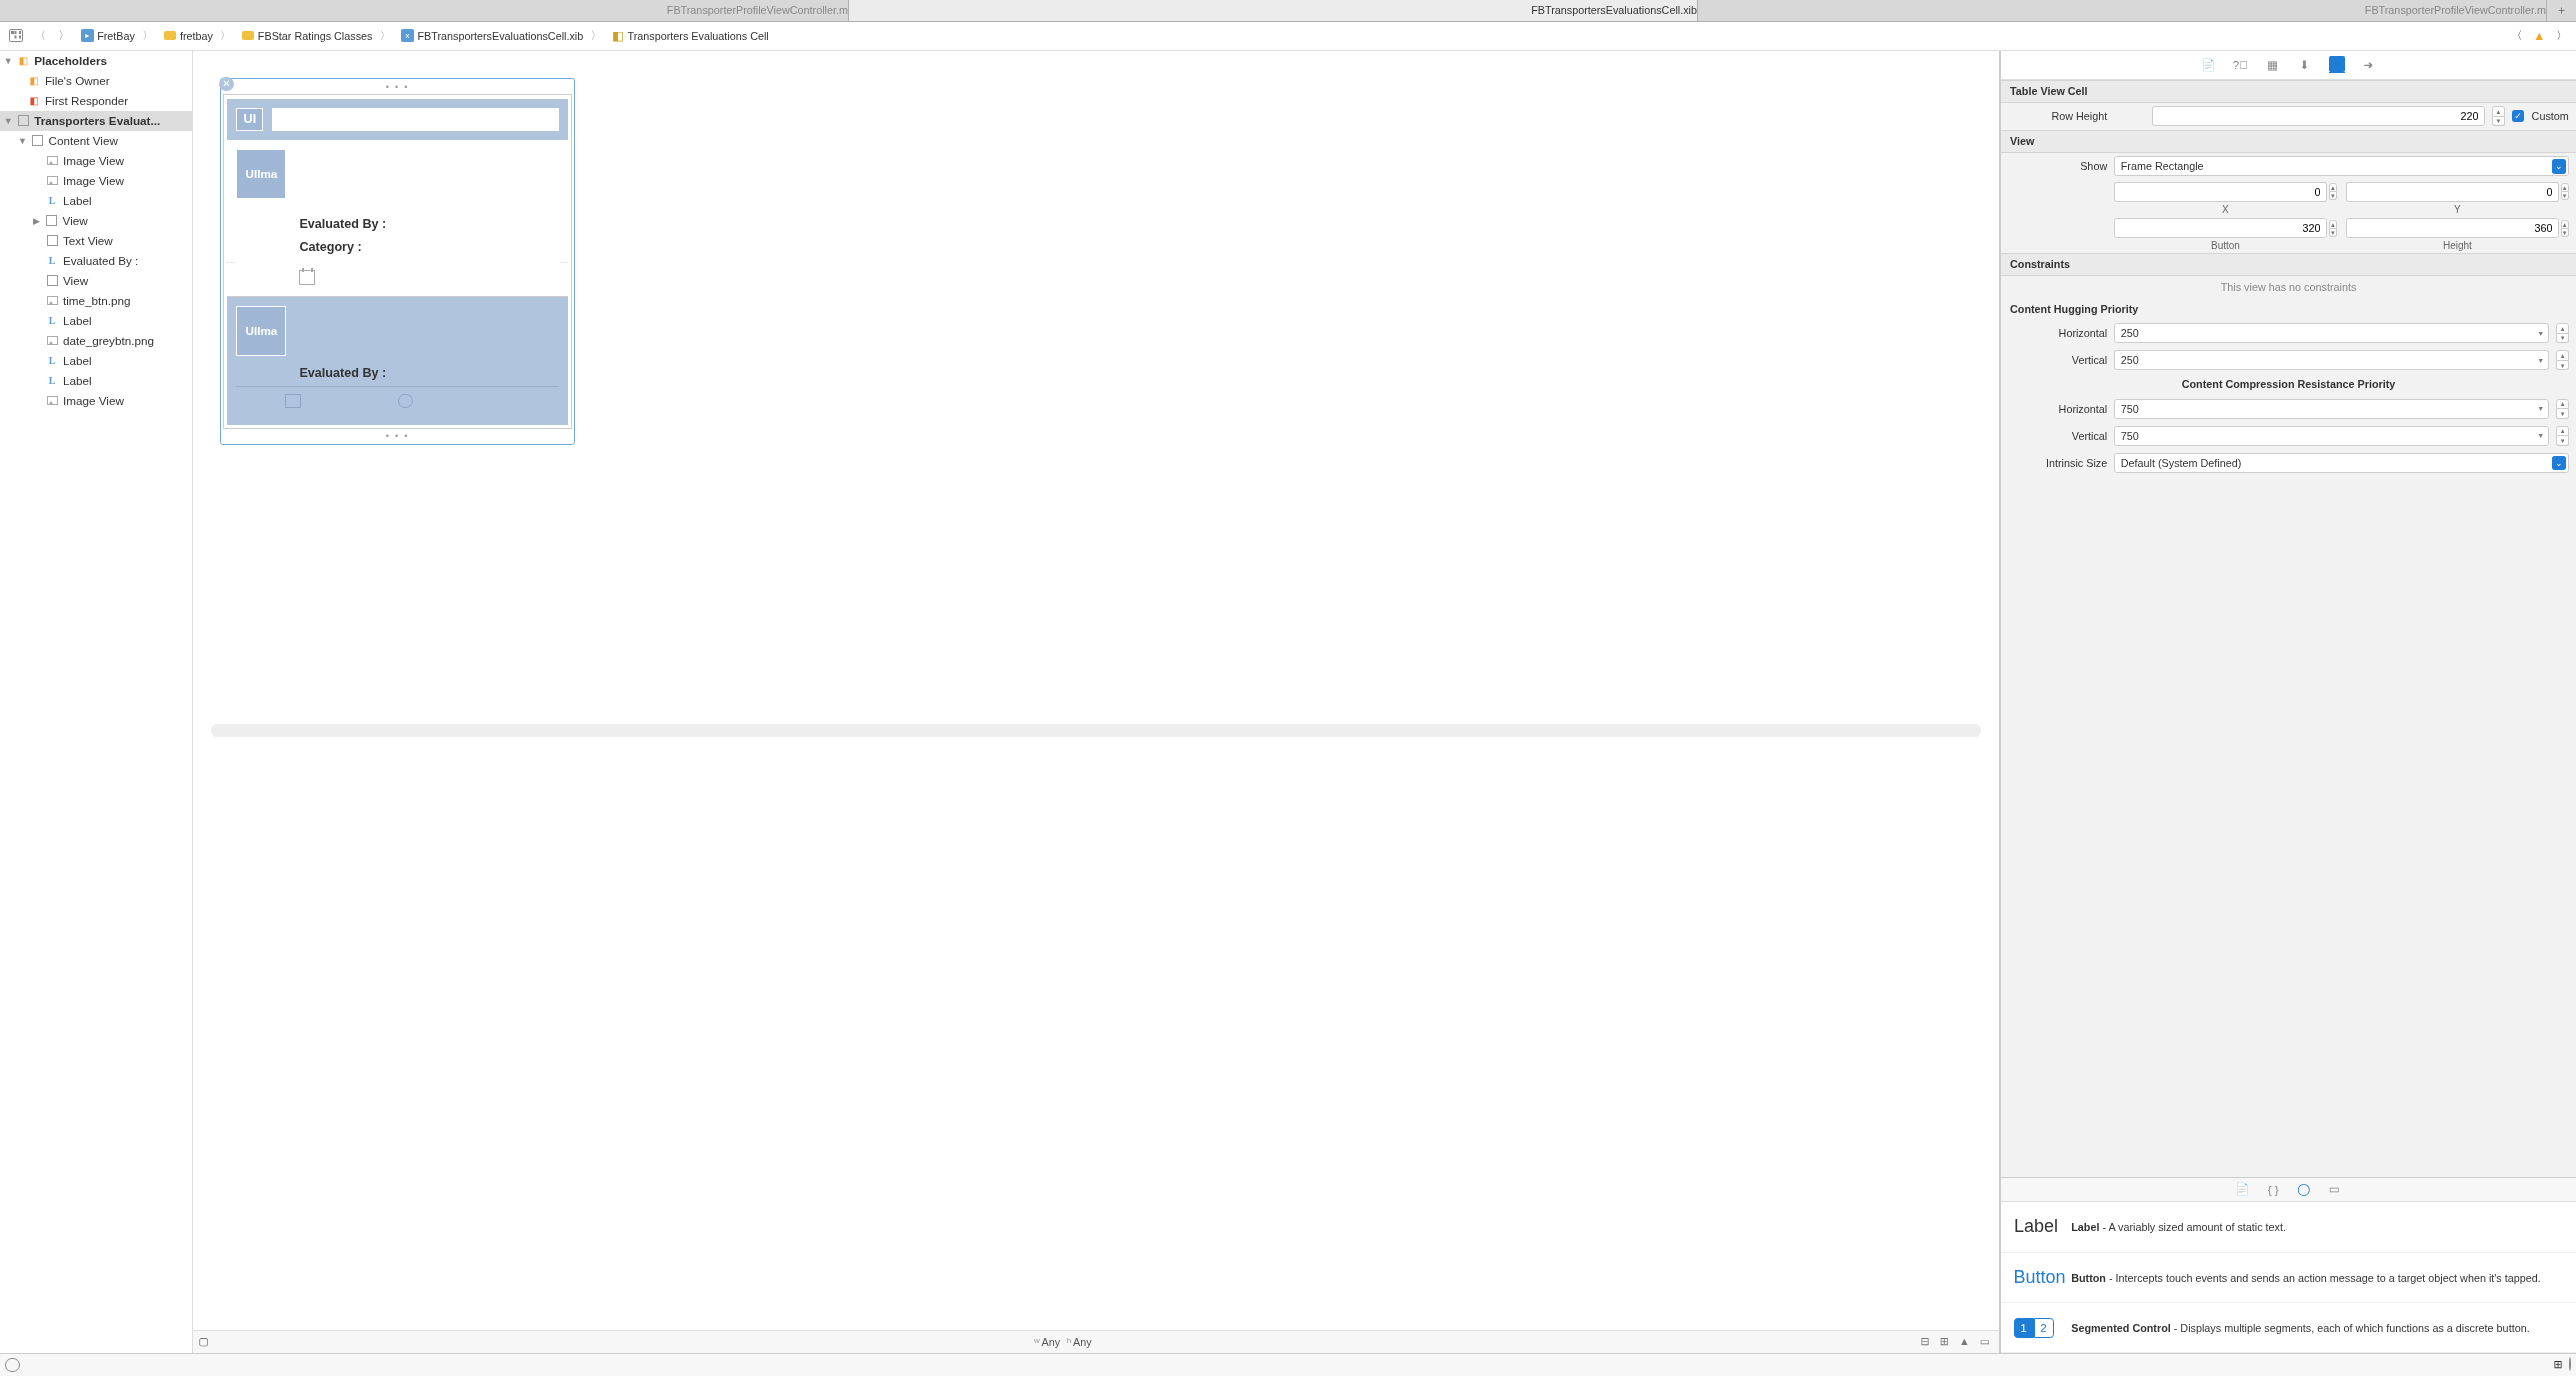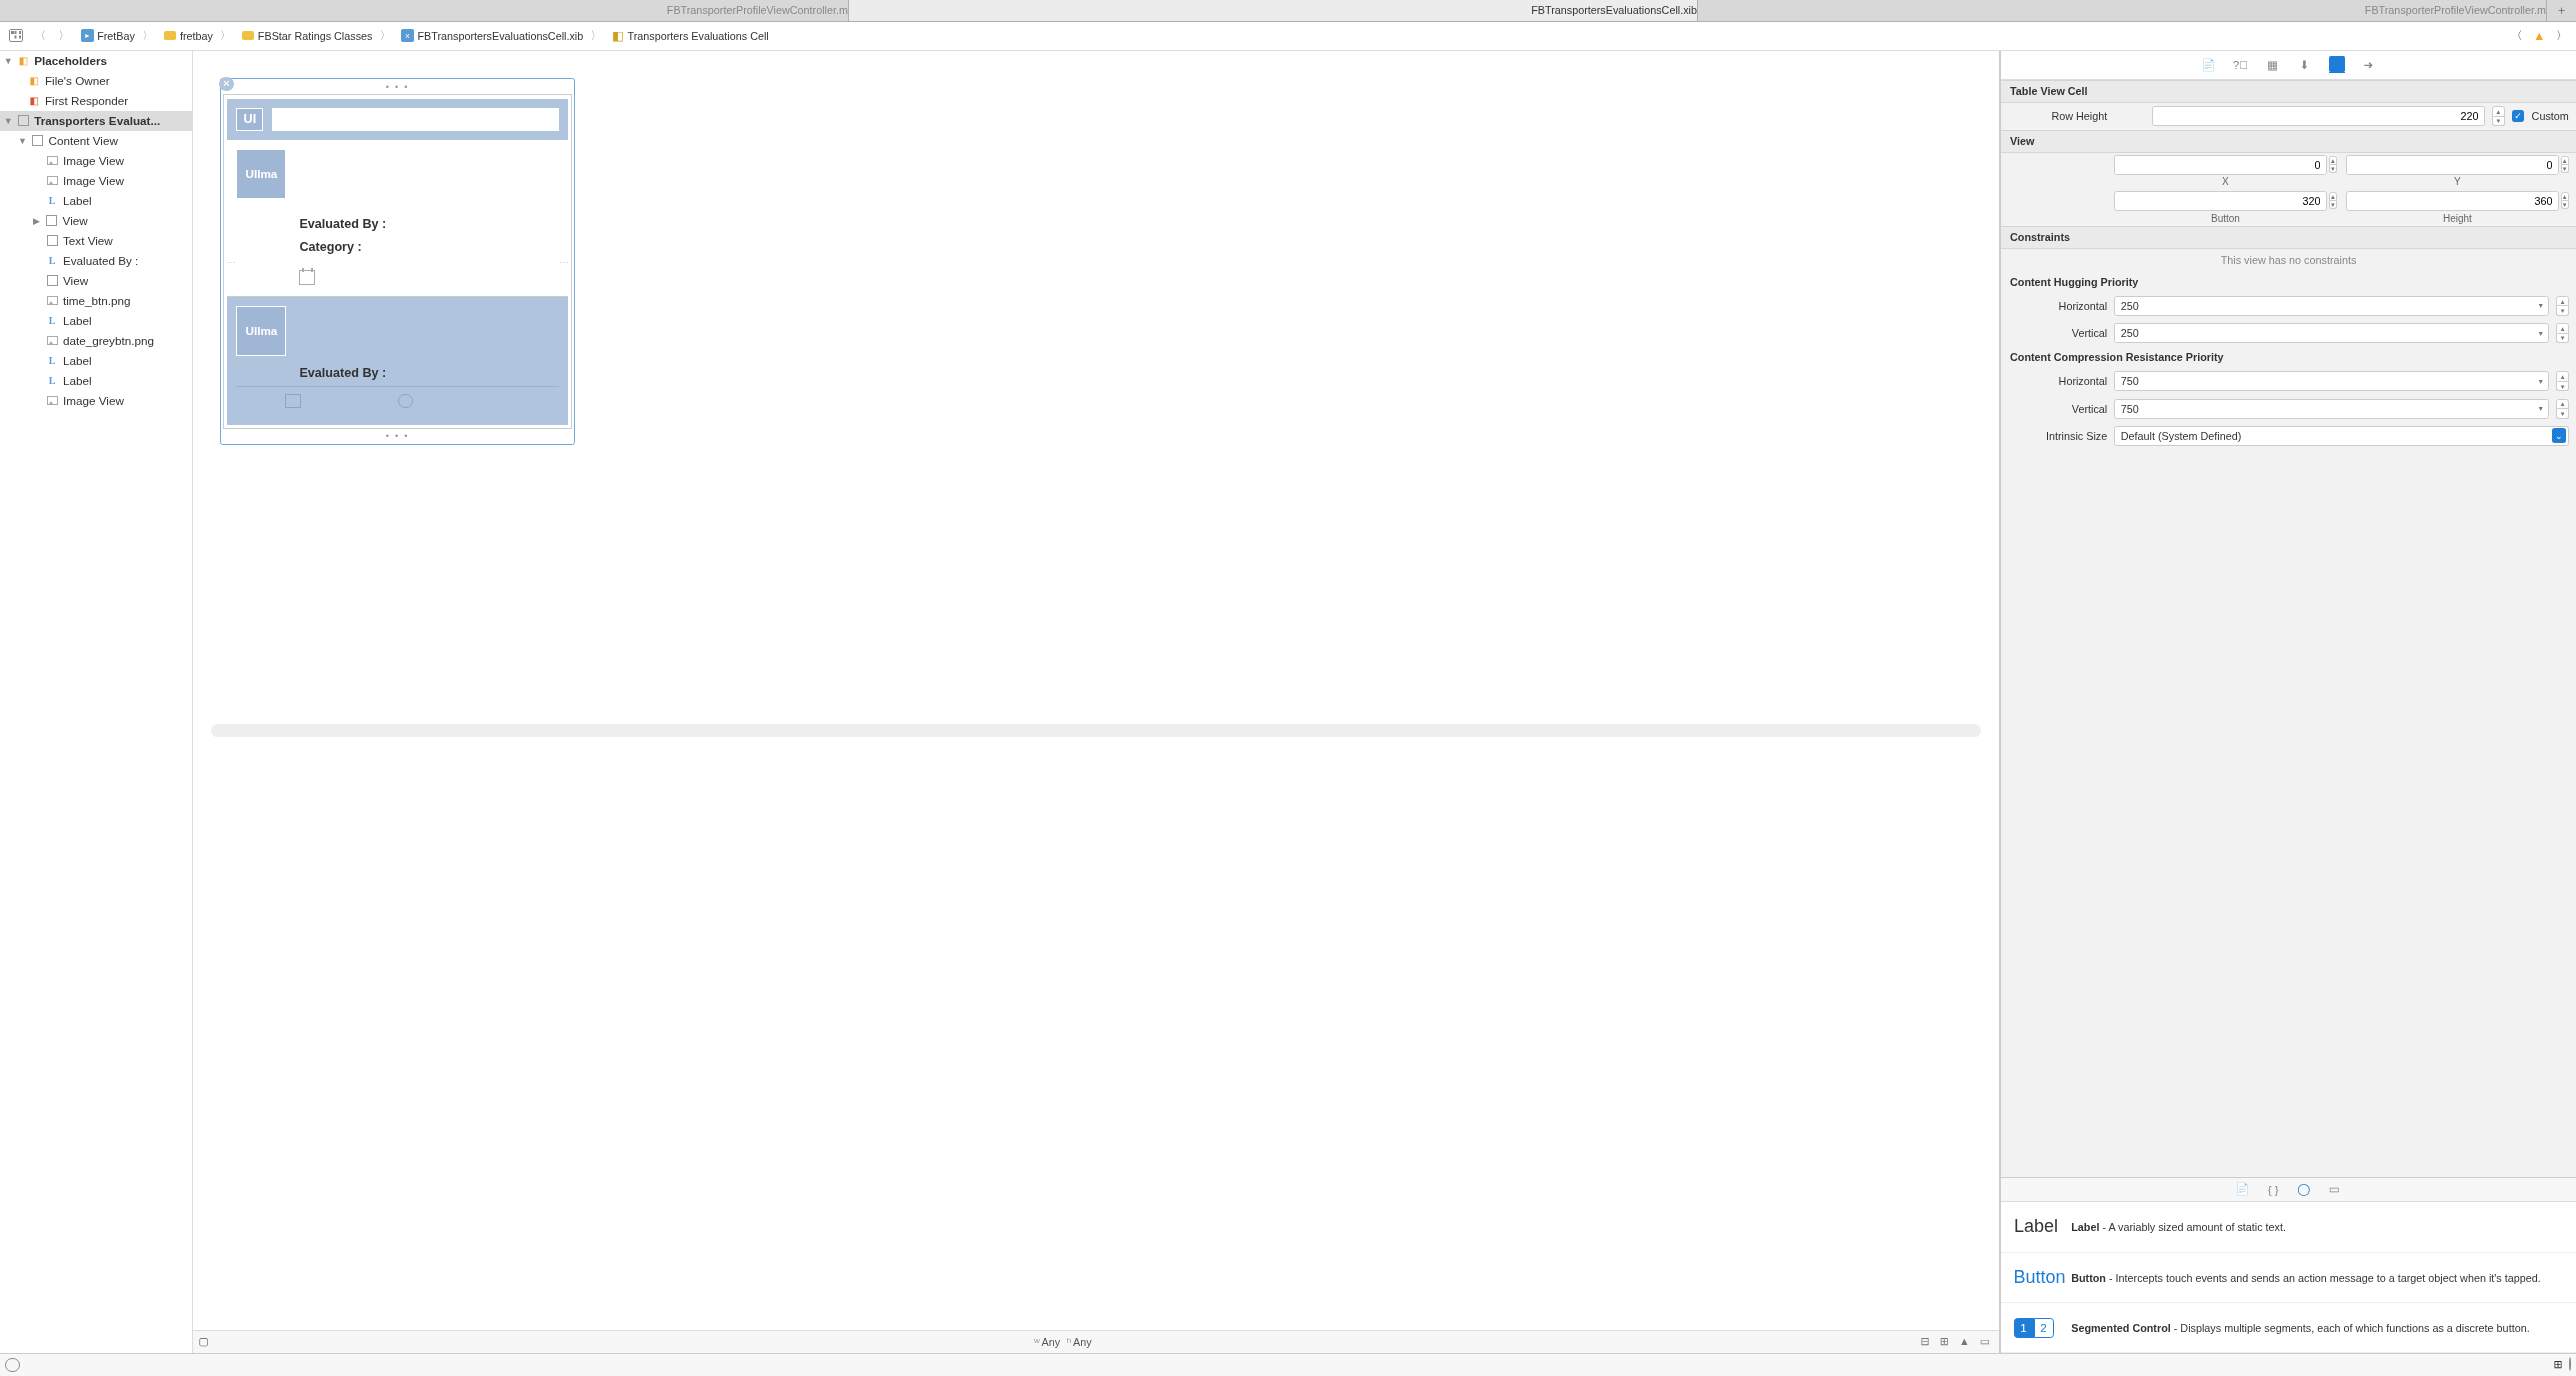--- a/index.html
+++ b/index.html
@@ -343,20 +343,26 @@
         <input type="text" style="text-align: right;" value="220">
         <div class="stepper">
             <span>▲</span>
             <span>▼</span>
           </div>
         <span class="checkbox">✓</span>
         <span>Custom</span>
       </div>
 
       <div class="section-h">View</div>
+      <div class="field-row">
+        <label>Show</label>
+        <div class="popup blue-ch">
+            <span>Frame Rectangle</span>
+          </div>
+      </div>
       <div class="coord-row">
         <div class="coord-col">
           <div class="coord-pair">
               <input value="0" style="">
               <div class="stepper">
                 <span>▲</span>
                 <span>▼</span>
               </div>
             </div>
           <div class="caption">X</div>
@@ -413,21 +419,21 @@
         <label>Vertical</label>
         <div class="popup grey-ch">
             <span>250</span>
           </div>
         <div class="stepper">
             <span>▲</span>
             <span>▼</span>
           </div>
       </div>
 
-      <div class="section-h" style="background:transparent;border:none;">Content Compression Resistance Priority</div>
+      <div class="section-h" style="background:transparent;border:none;text-align:center;">Content Compression Resistance Priority</div>
       <div class="field-row">
         <label>Horizontal</label>
         <div class="popup grey-ch">
             <span>750</span>
           </div>
         <div class="stepper">
             <span>▲</span>
             <span>▼</span>
           </div>
       </div>

